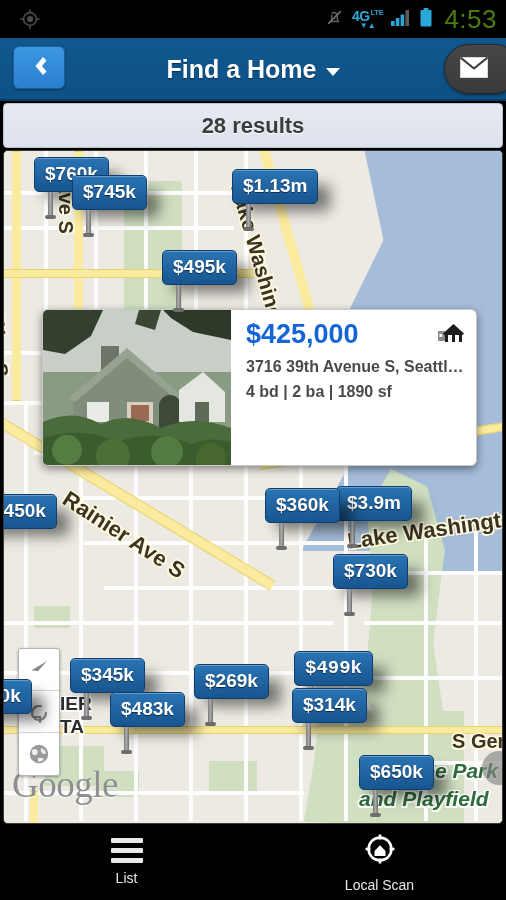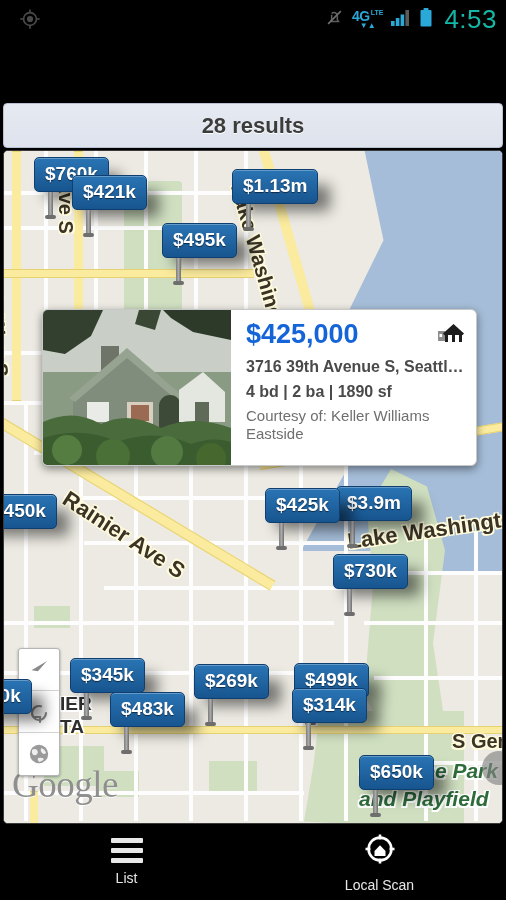--- a/index.html
+++ b/index.html
@@ -12,21 +12,21 @@
   #app { position: relative; width: 506px; height: 900px; background: #000; }
 
   
   .statusbar {
     position: absolute; top: 0; left: 0; width: 506px; height: 38px;
     background: #000; display: flex; align-items: center;
   }
   .sb-left { width: 60px; display: flex; align-items: center; justify-content: center; }
   .sb-spacer { flex: 1; }
   .sb-right { display: flex; align-items: center; gap: 8px; padding-right: 9px; }
-  .sb-clock { color: #14b8a6; font-size: 26px; font-weight: 400; letter-spacing: .5px; margin-left: 4px; }
+  .sb-clock { color: #4d7c0f; font-size: 26px; font-weight: 400; letter-spacing: .5px; margin-left: 4px; }
   .ico-4g { color: #2aa8d8; font-size: 14px; font-weight: bold; line-height: 1; letter-spacing: -.5px; }
 
   
   .header {
     position: absolute; top: 38px; left: 0; width: 506px; height: 63px;
     background: linear-gradient(#10588f, #0d5186);
     border-bottom: 2px solid #083a62;
   }
   .back-btn {
     position: absolute; left: 13px; top: 8px; width: 52px; height: 43px;
@@ -256,20 +256,41 @@
       <span>
         <svg width="12" height="19" viewBox="0 0 12 19">
           <rect x="3.6" y="0" width="4.8" height="2" fill="#2aa8d8"></rect>
           <rect x="0.5" y="2" width="11" height="16.5" rx="1" fill="#2aa8d8"></rect>
         </svg>
       </span>
       <span class="sb-clock">4:53</span>
     </div>
   </div>
 
+  <div class="header">
+    <div class="back-btn">
+      <span>
+        <svg width="22" height="26" viewBox="0 0 22 26">
+          <path d="M15 4 L7.5 13 L15 22 L18.5 18.5 L14 13 L18.5 7.5 Z" fill="#fff"></path>
+        </svg>
+      </span>
+    </div>
+    <div class="hdr-title">
+      <span>Find a Home</span>
+      <span class="caret-dn"></span>
+    </div>
+    <div class="mail-btn">
+      <span>
+        <svg width="28" height="21" viewBox="0 0 28 21">
+          <rect x="0.5" y="0.5" width="27" height="20" fill="#fff" stroke="#d8d8d8"></rect>
+          <path d="M0.5 0.5 L14 11.5 L27.5 0.5" fill="none" stroke="#3a3a3a" stroke-width="2"></path>
+        </svg>
+      </span>
+    </div>
+  </div>
 
   <div class="results-bar">
     <span>28 results</span>
   </div>
 
   <div class="map-wrap">
     <div class="map-canvas">
       <div class="land"></div>
       <div class="water"></div>
       <div class="water2"></div>
@@ -341,52 +362,52 @@
 
     <div id="pin-layer">
         <div class="pin" style="left: 30px; top: 6px; z-index: 6;">
           <div class="pin-shadow"></div>
           <div class="pin-post"></div>
           <div class="pin-body">$760k</div>
         </div>
         <div class="pin" style="left: 68px; top: 24px; z-index: 7;">
           <div class="pin-shadow"></div>
           <div class="pin-post"></div>
-          <div class="pin-body">$421k</div>
+          <div class="pin-body">$745k</div>
         </div>
         <div class="pin" style="left: 228px; top: 18px; z-index: 8;">
           <div class="pin-shadow"></div>
           <div class="pin-post"></div>
           <div class="pin-body">$1.13m</div>
         </div>
-        <div class="pin" style="left: 158px; top: 72px; z-index: 9;">
+        <div class="pin" style="left: 158px; top: 99px; z-index: 9;">
           <div class="pin-shadow"></div>
           <div class="pin-post"></div>
           <div class="pin-body">$495k</div>
         </div>
         <div class="pin" style="left: -22px; top: 343px; z-index: 5;">
           <div class="pin-shadow"></div>
           <div class="pin-body">$450k</div>
         </div>
         <div class="pin" style="left: 261px; top: 337px; z-index: 12;">
           <div class="pin-shadow"></div>
           <div class="pin-post"></div>
-          <div class="pin-body">$425k</div>
+          <div class="pin-body">$360k</div>
         </div>
         <div class="pin" style="left: 332px; top: 335px; z-index: 11;">
           <div class="pin-shadow"></div>
           <div class="pin-post"></div>
           <div class="pin-body">$3.9m</div>
         </div>
         <div class="pin" style="left: 329px; top: 403px; z-index: 10;">
           <div class="pin-shadow"></div>
           <div class="pin-post"></div>
           <div class="pin-body">$730k</div>
         </div>
-        <div class="pin" style="left: 290px; top: 512px; z-index: 10;">
+        <div class="pin" style="left: 290px; top: 500px; z-index: 10; font-family: Liberation Mono, monospace;">
           <div class="pin-shadow"></div>
           <div class="pin-post"></div>
           <div class="pin-body">$499k</div>
         </div>
         <div class="pin" style="left: 66px; top: 507px; z-index: 10;">
           <div class="pin-shadow"></div>
           <div class="pin-post"></div>
           <div class="pin-body">$345k</div>
         </div>
         <div class="pin" style="left: 190px; top: 513px; z-index: 10;">
@@ -437,21 +458,20 @@
           <circle cx="24" cy="140" r="15" fill="#557d42"></circle>
           <circle cx="70" cy="146" r="17" fill="#4a7038"></circle>
           <circle cx="124" cy="142" r="16" fill="#537a41"></circle>
           <circle cx="168" cy="148" r="15" fill="#46682f"></circle>
         </svg>
       </div>
       <div class="card-body">
         <div class="card-price">$425,000</div>
         <div class="card-addr">3716 39th Avenue S, Seattle,...</div>
         <div class="card-specs">4 bd | 2 ba | 1890 sf</div>
-        <div class="card-courtesy">Courtesy of: Keller Williams Eastside</div>
         <span class="card-house-ico">
           <svg width="26" height="22" viewBox="0 0 26 22">
             <rect x="0" y="10" width="7" height="10" fill="#8c8c8c"></rect>
             <rect x="1.5" y="13" width="2.6" height="3" fill="#fff"></rect>
             <path d="M7 12 L15.5 4 L24 12 L24 21 L7 21Z" fill="#1d1d1d"></path>
             <path d="M5 12.5 L15.5 3 L26 12.5 L24.5 14.2 L15.5 6.2 L6.5 14.2Z" fill="#1d1d1d"></path>
             <rect x="10" y="14" width="4" height="7" fill="#fff"></rect>
             <rect x="17" y="14" width="4" height="7" fill="#fff"></rect>
           </svg>
         </span>

